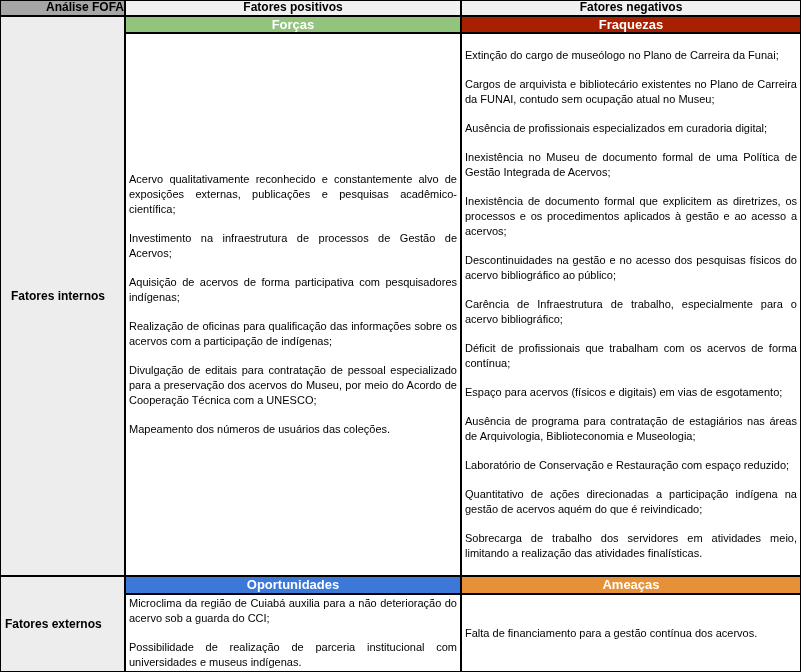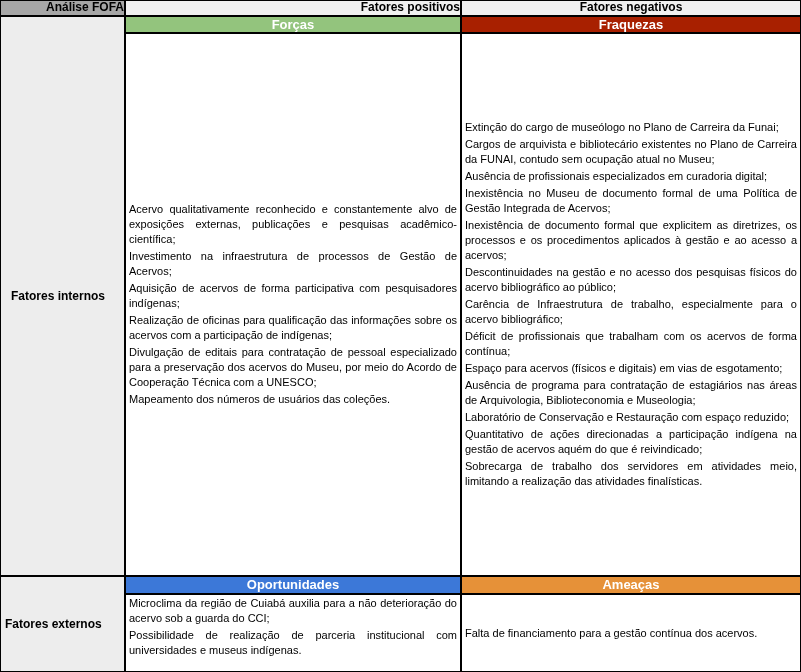--- a/index.html
+++ b/index.html
@@ -26,21 +26,21 @@
     background: #a6a6a6;
     font-weight: bold; font-size: 12px; line-height: 13px;
     padding-left: 4px;
     text-align: right;
   }
   .col-header {
     background: #f0f0f0;
     font-weight: bold; font-size: 12px; line-height: 13px;
     text-align: center;
   }
-  .col-header.pos { grid-column: 2; grid-row: 1; text-align: right; }
+  .col-header.pos { grid-column: 2; grid-row: 1; }
   .col-header.neg { grid-column: 3; grid-row: 1; }
 
   
   .row-header {
     grid-column: 1;
     background: #ededed;
     font-weight: bold; font-size: 12px;
     display: flex; align-items: center;
     padding-left: 4px;
   }
@@ -68,21 +68,21 @@
     display: flex; flex-direction: column;
   }
   .content.center { justify-content: center; }
   .content.top    { justify-content: flex-start; padding-top: 1px; }
   .content.forcas-cell        { grid-column: 2; grid-row: 3; }
   .content.fraquezas-cell     { grid-column: 3; grid-row: 3; }
   .content.oportunidades-cell { grid-column: 2; grid-row: 5; }
   .content.ameacas-cell       { grid-column: 3; grid-row: 5; }
 
   .item {
-    margin: 1px 0;
+    margin: 7px 0;
     line-height: 15px;
   }
   .content.top .item:first-child { margin-top: 0; }
 </style>
 </head>
 <body>
 
 <div class="fofa-table">
 
   <div class="cell corner">Análise FOFA</div>

